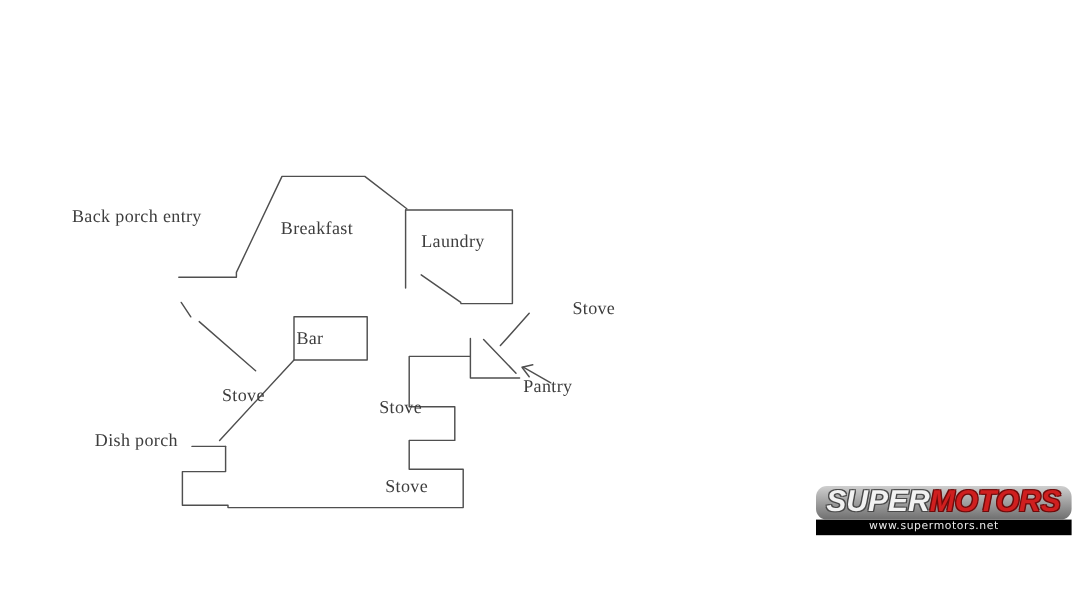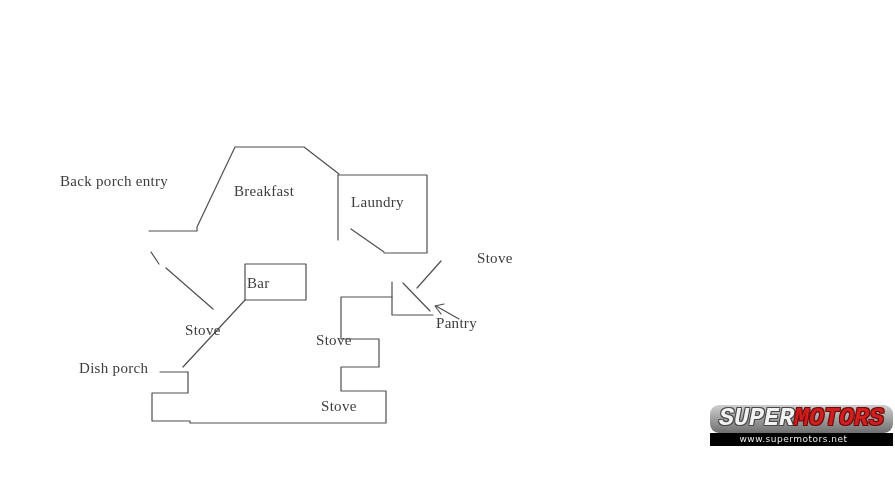--- a/index.html
+++ b/index.html
@@ -21,21 +21,21 @@
     line-height: 1.1;
   }
   .watermark {
     position: absolute;
     right: 2px;
     bottom: 2px;
     text-align: center;
   }
   .wm-logo {
     display: inline-block;
-    font-family: Liberation Mono, monospace;
+    font-family: Liberation Sans, sans-serif;
     font-weight: bold;
     font-style: italic;
     font-size: 25px;
     line-height: 1.0;
     padding: 1px 9px 2px 9px;
     border-radius: 9px;
     background: linear-gradient(180deg, #cfcfcf 0%, #9a9a9a 55%, #6f6f6f 100%);
   }
   .wm-super {
     color: #f2f2f2;

